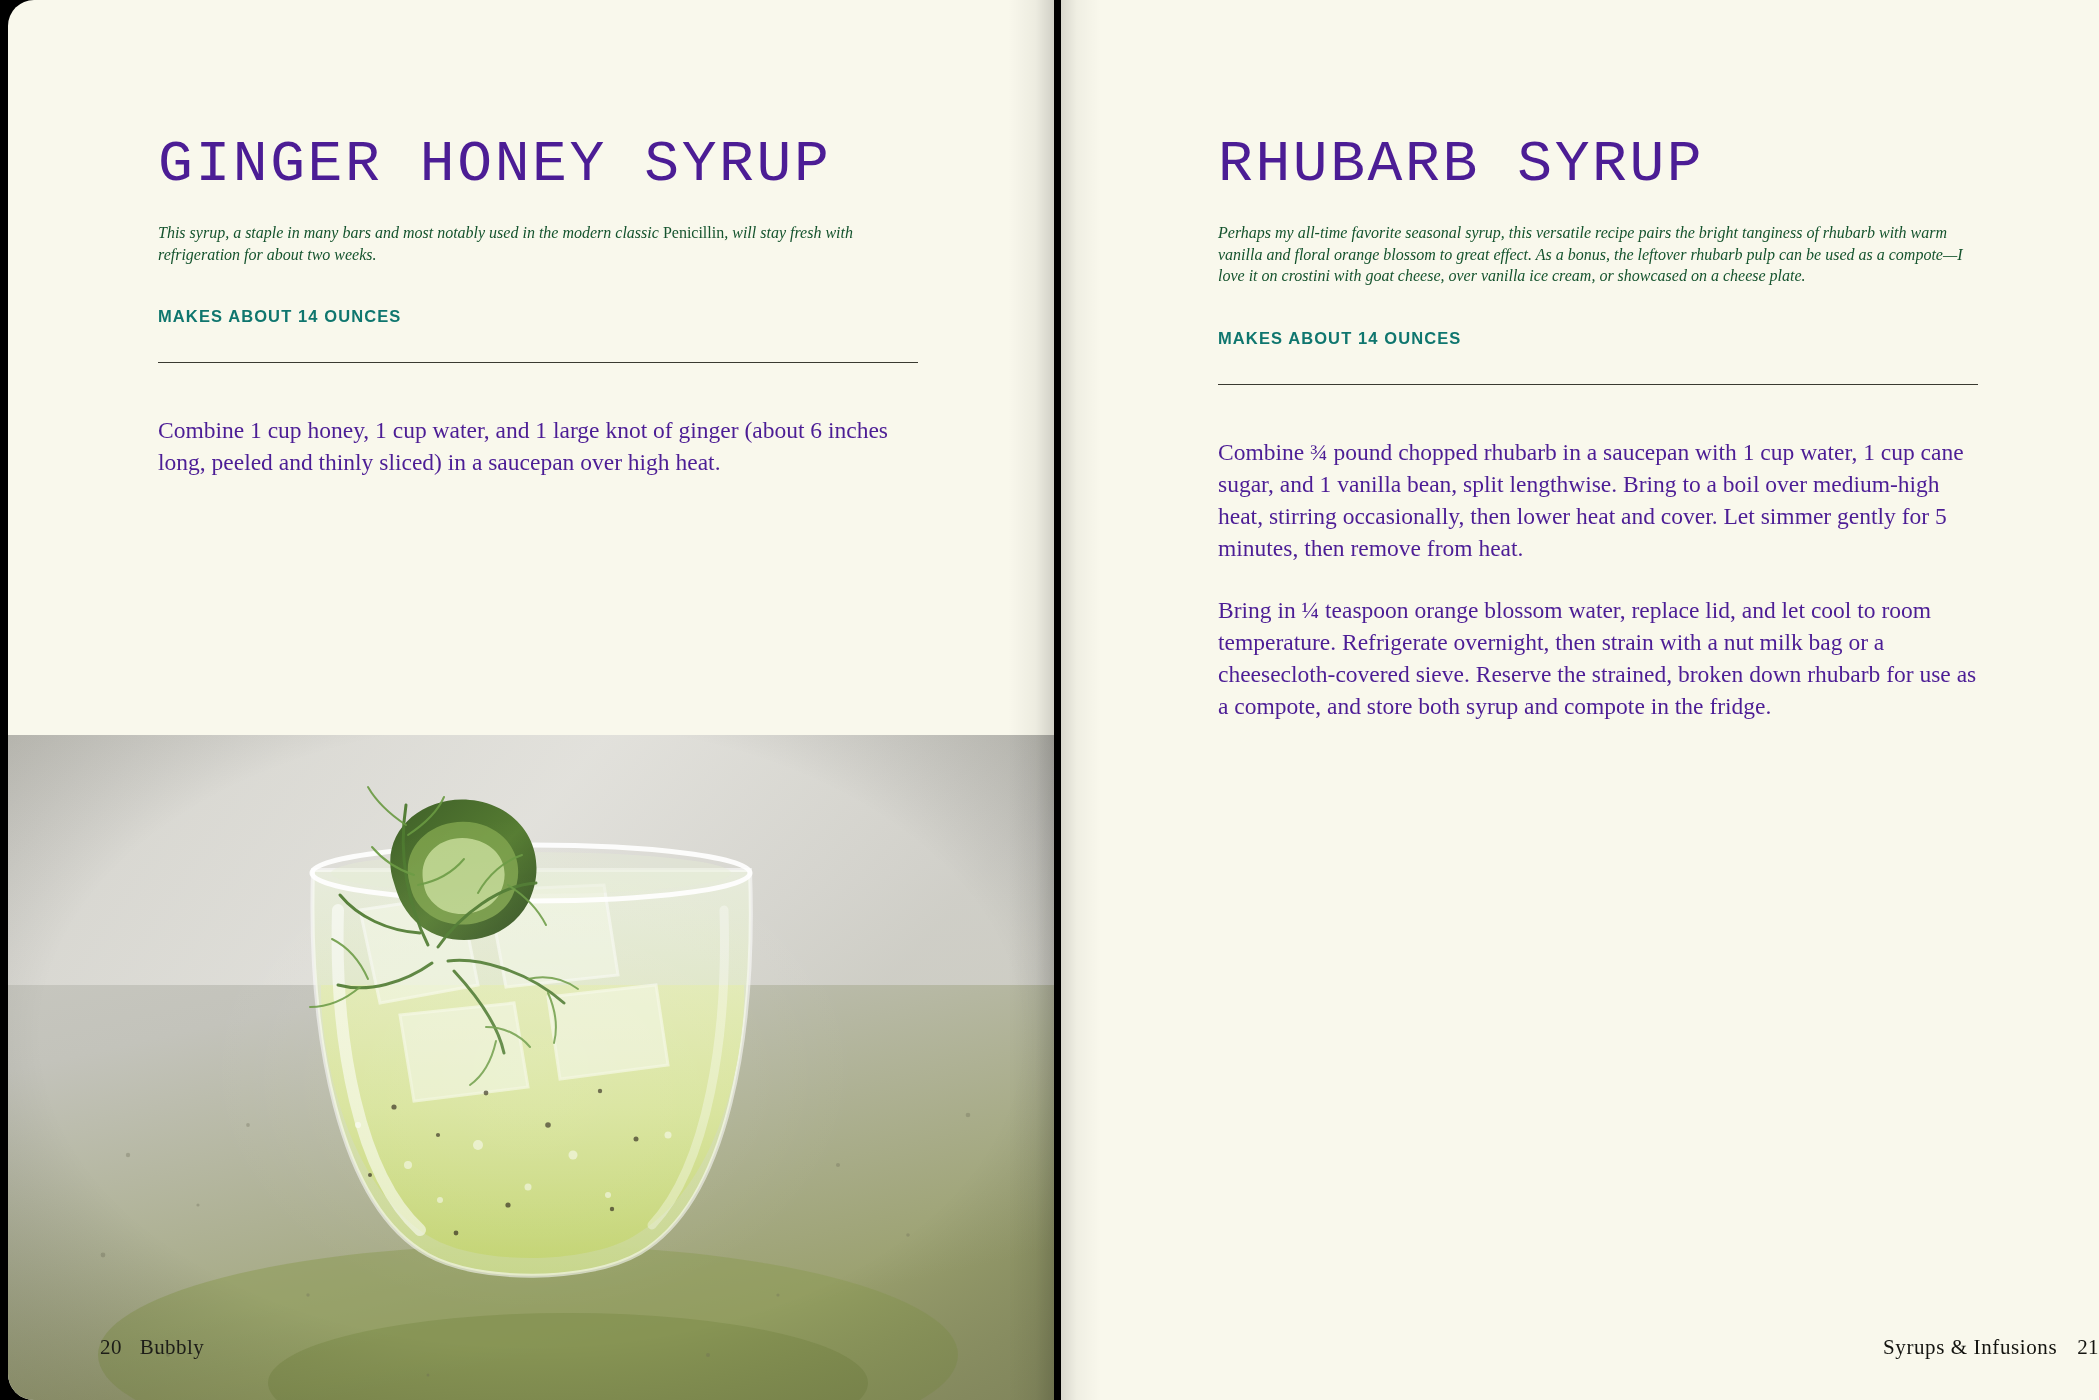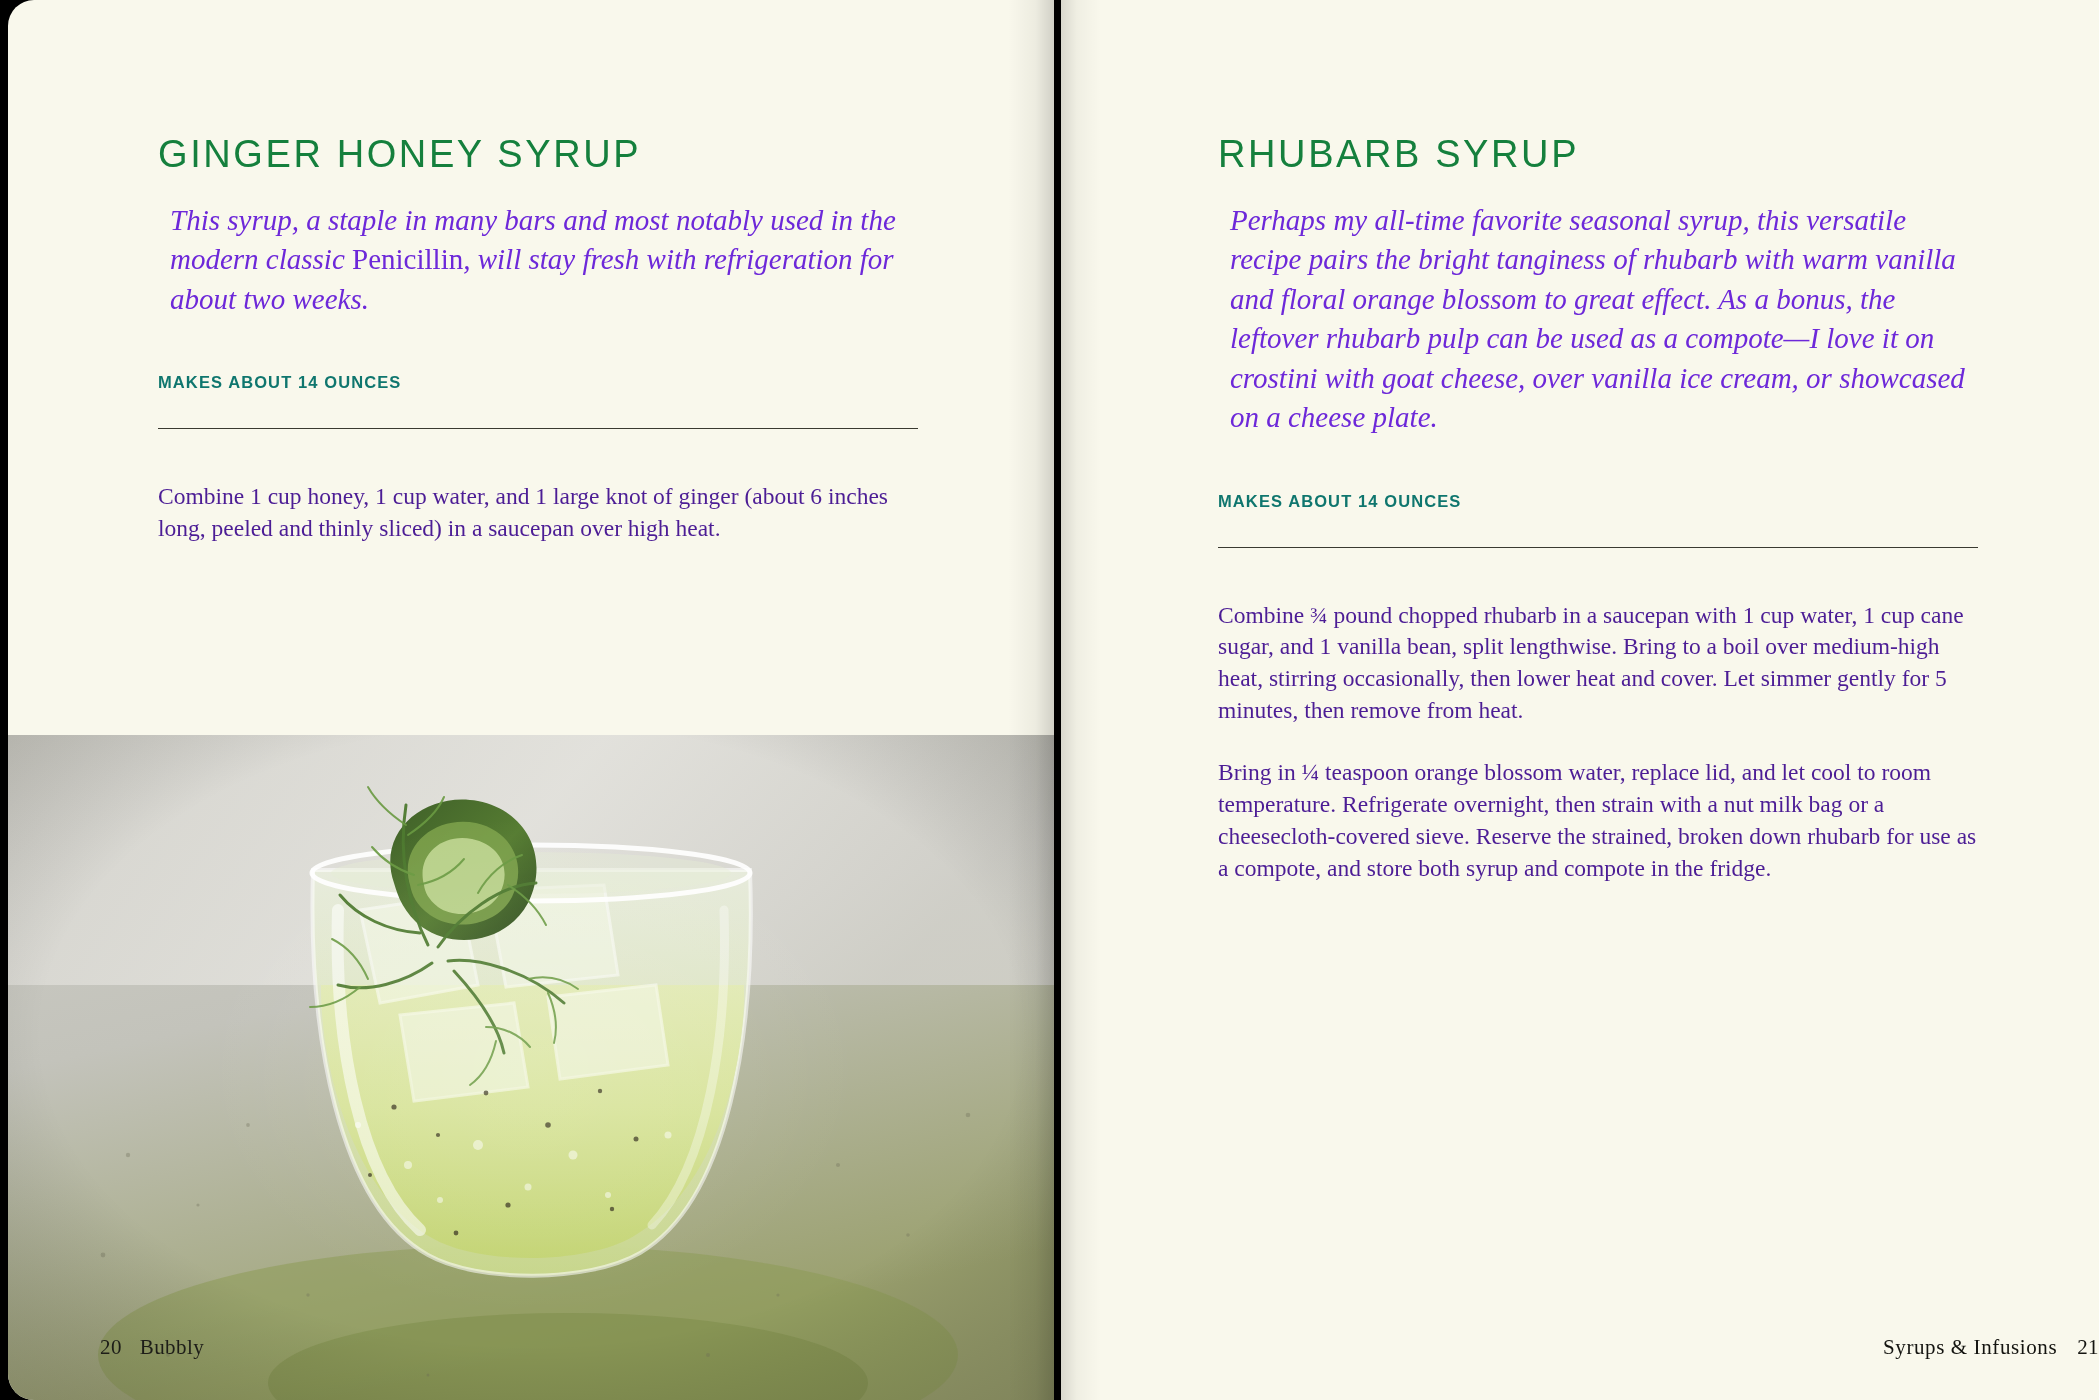--- a/index.html
+++ b/index.html
@@ -62,35 +62,35 @@
     height: 100%;
     background: linear-gradient(to left, rgba(0,0,0,0) 0%, rgba(0,0,0,0.04) 60%, rgba(0,0,0,0.13) 100%);
     pointer-events: none;
   }
 
   .content {
     position: absolute;
   }
 
   h1.recipe-title {
-    font-family: Liberation Sans, sans-serif;
+    font-family: Liberation Mono, monospace;
     font-weight: normal;
-    font-size: 38px;
+    font-size: 58px;
     letter-spacing: 2.6px;
-    color: #15803d;
+    color: #4c1d95;
     margin: 0 0 26px 0;
     line-height: 1.05;
   }
 
   p.intro {
     font-style: italic;
-    font-size: 29px;
+    font-size: 16px;
     line-height: 1.36;
-    color: #6d28d9;
-    margin: 12px;
+    color: #14532d;
+    margin: 0;
   }
   p.intro .roman {
     font-style: normal;
   }
 
   .makes {
     font-family: Liberation Sans, sans-serif;
     font-weight: bold;
     font-size: 16.5px;
     letter-spacing: 1.1px;

